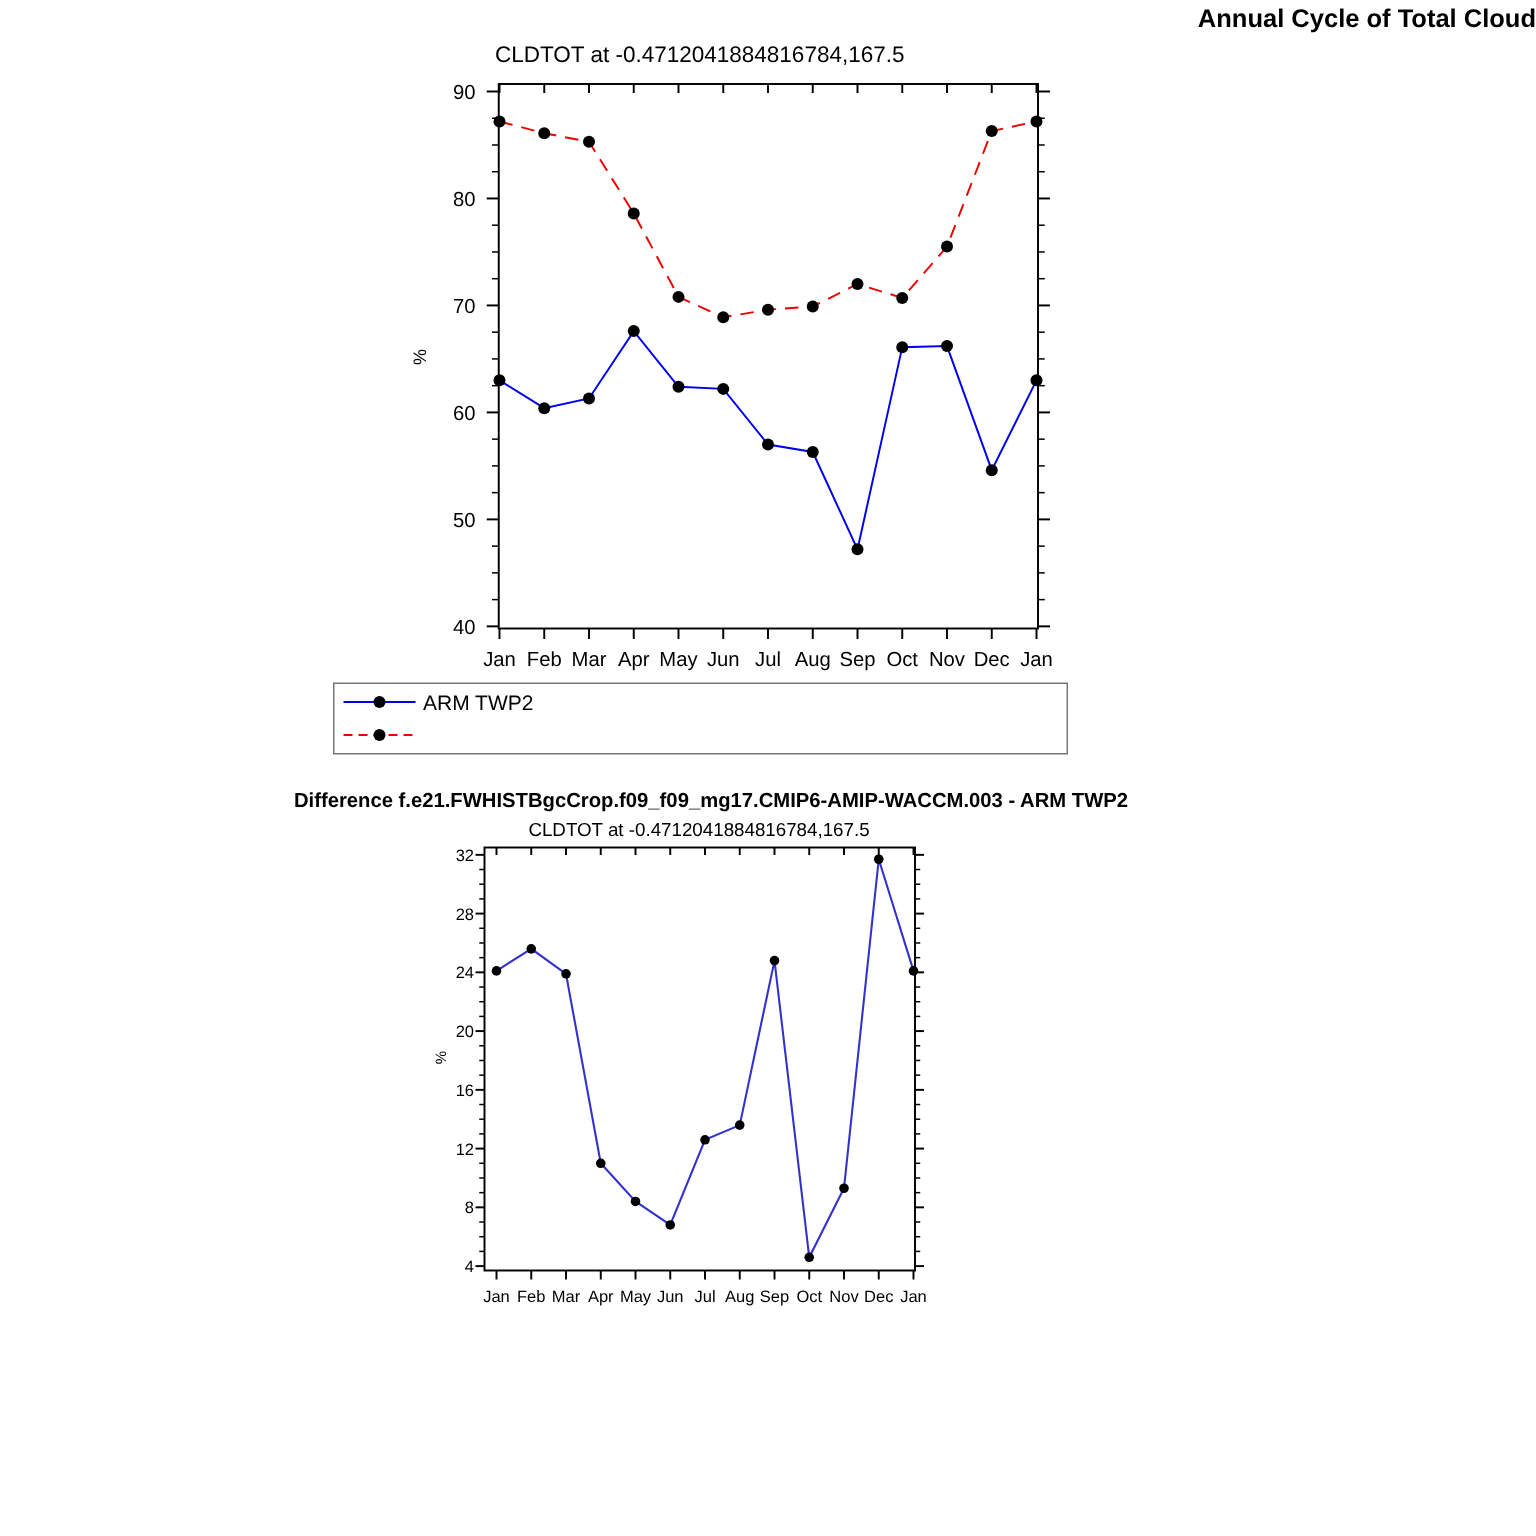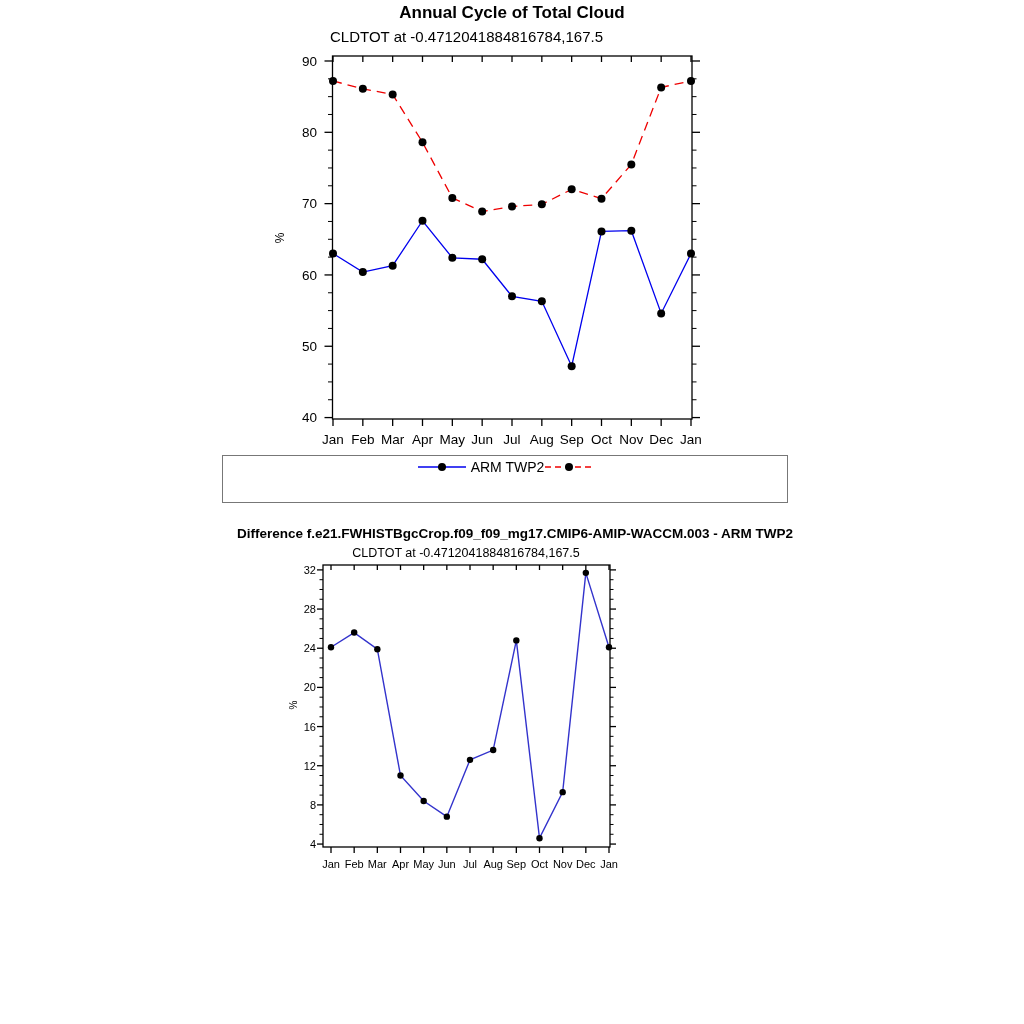--- a/index.html
+++ b/index.html
@@ -1,28 +1,28 @@
 <!DOCTYPE html>
 <html><head>
 <meta charset="utf-8">
 <style>
   html,body{margin:0;padding:0;}
   body{width:1024px;height:1024px;background:#ffffff;position:relative;
        font-family:"Liberation Sans",sans-serif;color:#000;}
   .abs{position:absolute;}
-  .title-top{top:3px;left:0;width:1024px;text-align:center;
+  .title-top{top:3px;left:0;width:1024px;text-align:right;
              font-size:17px;font-weight:bold;white-space:nowrap;}
   .subtitle-top{top:28px;left:330px;font-size:15px;white-space:nowrap;}
   .title-bottom{top:526px;left:474px;transform:translateX(-50%);
-                font-size:13.5px;font-weight:bold;white-space:nowrap;margin-left:41px;}
+                font-size:13.5px;font-weight:bold;white-space:nowrap;}
   .subtitle-bottom{top:546px;left:466px;transform:translateX(-50%);
                    font-size:12.5px;white-space:nowrap;}
   #charts{top:0;left:0;}
-  .legend{top:455px;left:222px;width:566px;height:48px;border:1px solid #777;
-          background:#fff;display:flex;flex-direction:row;justify-content:center;
+  .legend{top:455px;left:222px;width:490px;height:48px;border:1px solid #777;
+          background:#fff;display:flex;flex-direction:column;justify-content:center;
           box-sizing:border-box;padding-left:5px;}
   .legend-row{display:flex;align-items:center;height:22px;font-size:14px;white-space:nowrap;}
   .legend-sample{flex:0 0 auto;margin-right:4px;}
 </style>
 </head>
 <body>
 
 <div class="abs title-top">Annual Cycle of Total Cloud</div>
 <div class="abs subtitle-top">CLDTOT at -0.4712041884816784,167.5</div>
 

